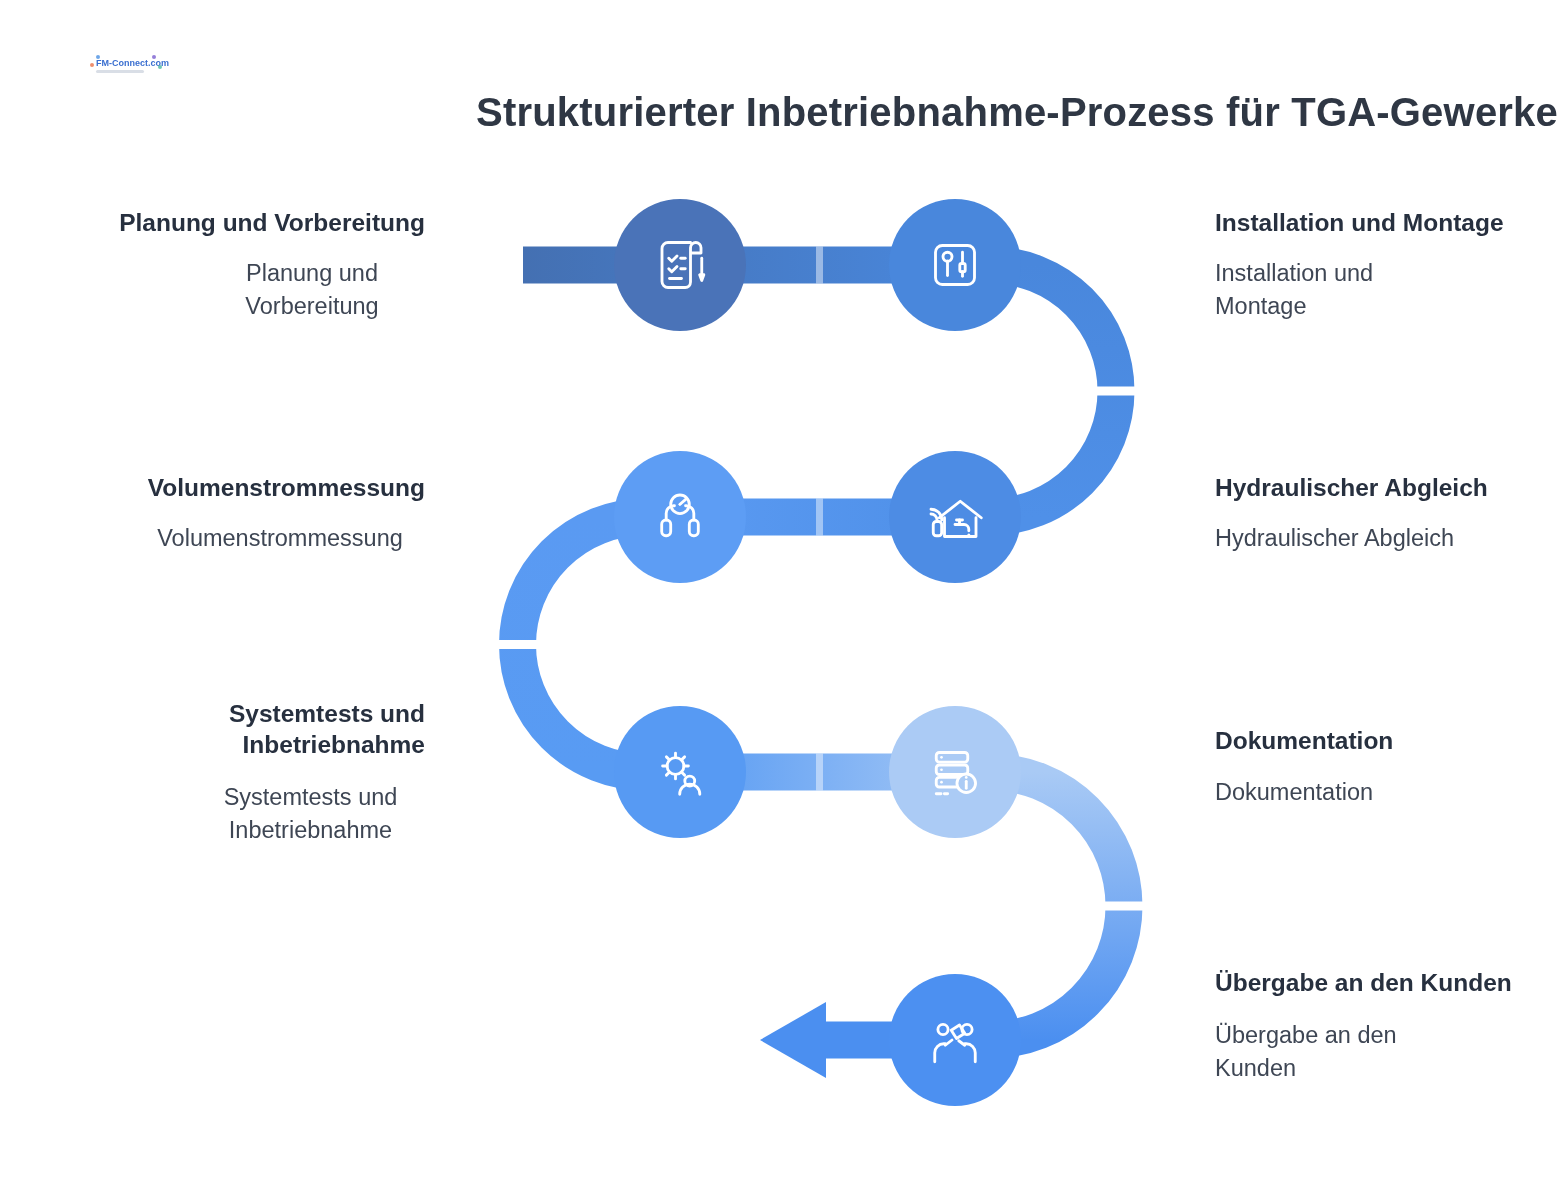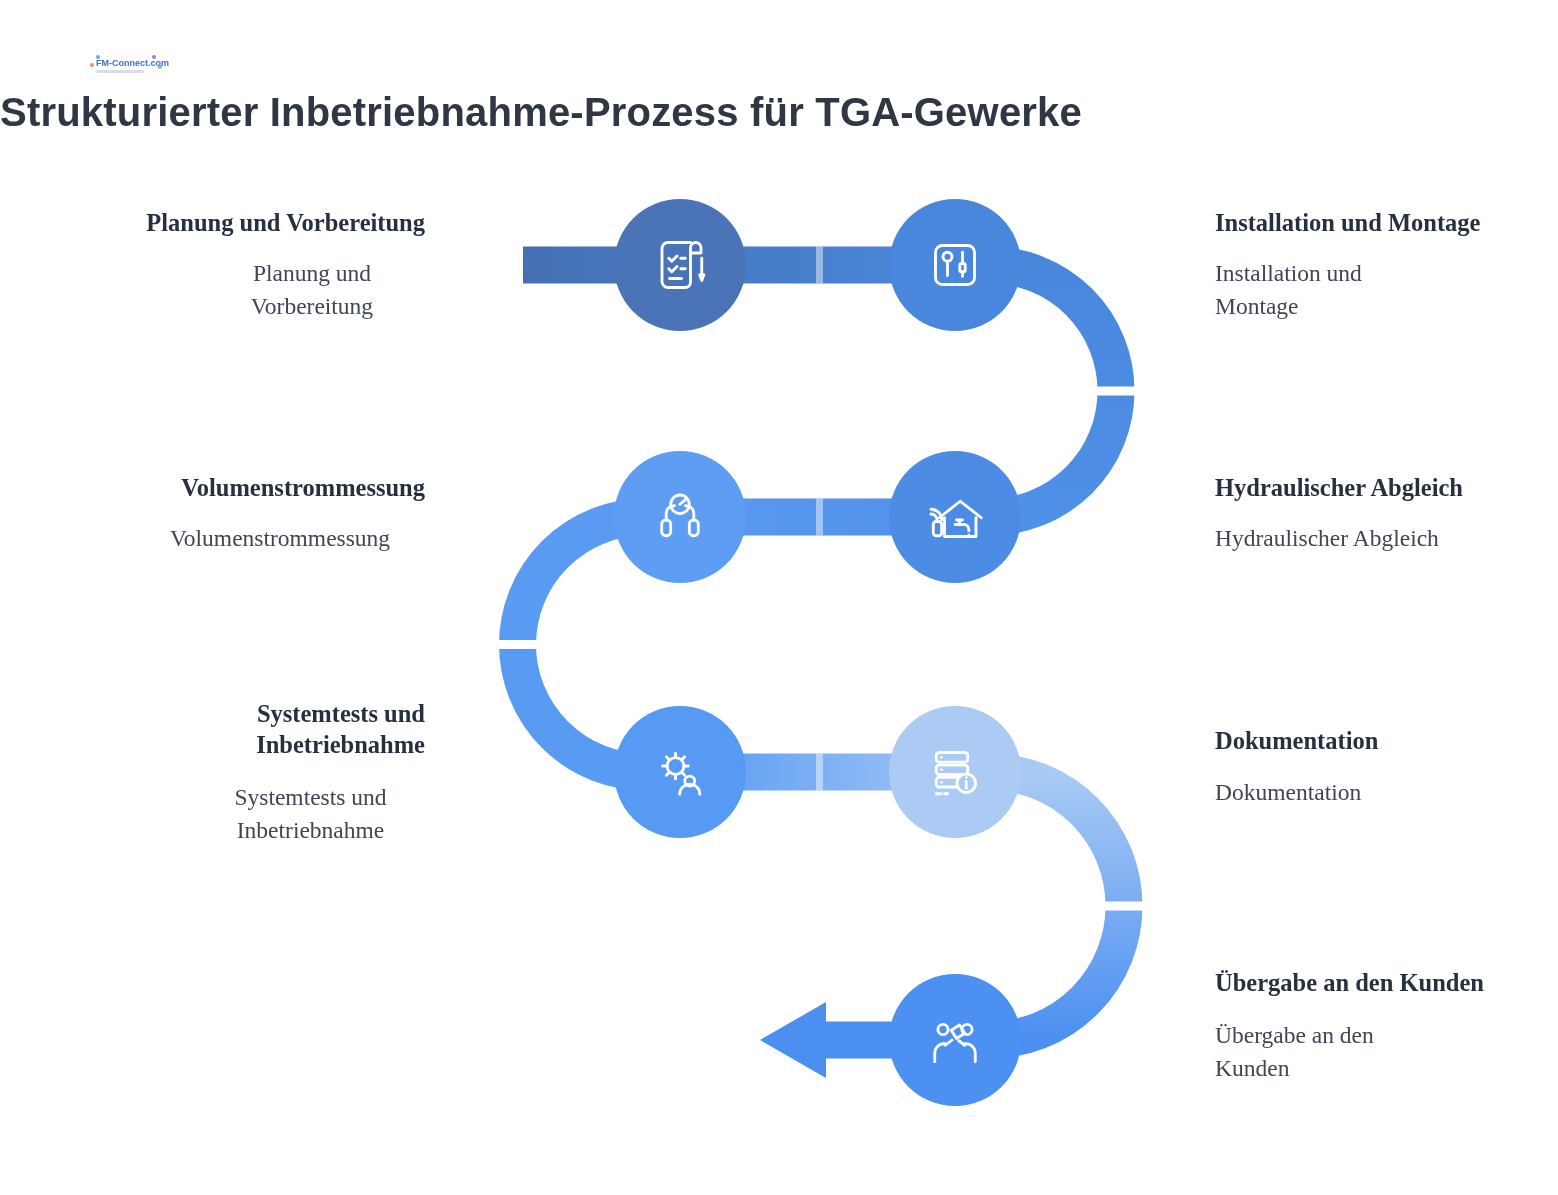--- a/index.html
+++ b/index.html
@@ -1,21 +1,21 @@
 <!DOCTYPE html>
 <html><head>
 <meta charset="utf-8">
 <style>
   html,body{margin:0;padding:0;background:#ffffff;}
   .canvas{position:relative;width:1558px;height:1195px;background:#ffffff;overflow:hidden;
           font-family:"Liberation Sans",sans-serif;}
   .flow{position:absolute;left:0;top:0;}
-  .title{position:absolute;top:90px;left:0;width:100%;text-align:left;
+  .title{position:absolute;top:90px;left:0;width:100%;text-align:right;
          font-size:40px;font-weight:700;color:#2f3744;letter-spacing:.2px;}
-  .lbl{position:absolute;font-family:Liberation Serif, serif;}
+  .lbl{position:absolute;}
   .hL,.hR{font-size:24.5px;font-weight:700;color:#27303f;line-height:31px;}
   .sL,.sR{font-size:23.5px;font-weight:400;color:#3e4654;line-height:33px;}
   .hL{text-align:right;}
   .sL{text-align:center;}
   .hR,.sR{text-align:left;}
   .circle{position:absolute;width:132px;height:132px;border-radius:50%;
           display:flex;align-items:center;justify-content:center;}
   .icn{width:72px;height:72px;}
   .logo{position:absolute;left:76px;top:58px;width:80px;height:32px;margin-left:20px;}
   .logo-text{font-size:9px;font-weight:700;color:#3a6fd0;white-space:nowrap;}

